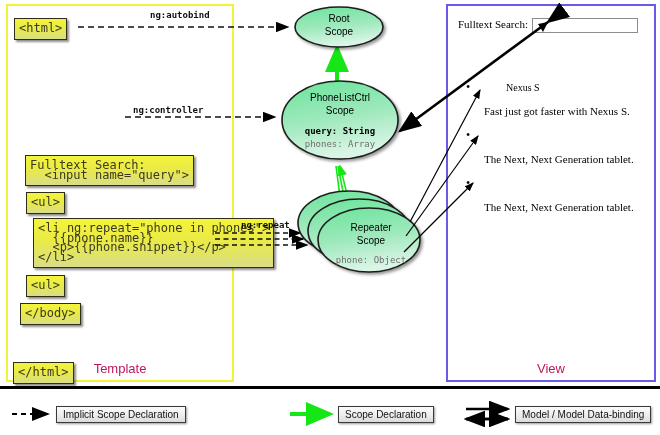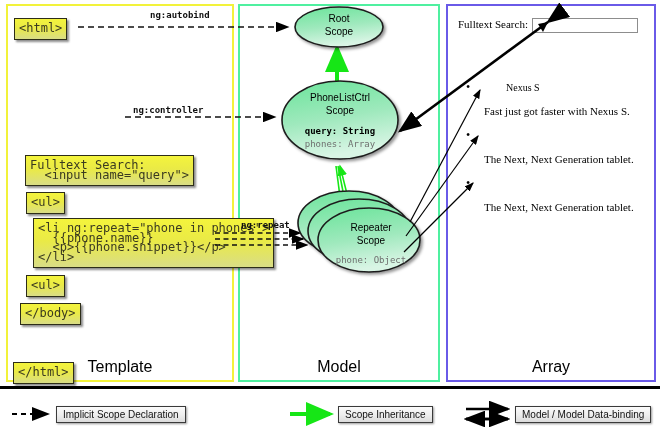--- a/index.html
+++ b/index.html
@@ -6,21 +6,21 @@
   body{width:660px;height:435px;overflow:hidden;
        font-family:"Liberation Sans",sans-serif;}
   #stage{position:relative;width:660px;height:435px;}
 
   
   .panel{position:absolute;background:#fff;border-width:2px;border-style:solid;}
   #panel-template{left:6px;  top:4px;  width:224px; height:374px; border-color:#f2f23a;}
   #panel-model{   left:238px;top:4px;  width:198px; height:374px; border-color:#4ff0a0;}
   #panel-view{    left:446px;top:4px;  width:206px; height:374px; border-color:#6a5ae8;}
   .panel-title{position:absolute;width:100%;text-align:center;bottom:4px;
-               font-size:16px;color:#000000;font-family:"Liberation Sans",sans-serif;}
+               font-size:13px;color:#be185d;font-family:"Liberation Sans",sans-serif;}
 
   
   .code-box{position:absolute;border:1px solid #2d2d18;
             background:linear-gradient(180deg,#f4f43c 0%,#eaea46 45%,#d9dd86 100%);
             box-shadow:2px 2px 2px rgba(0,0,0,.45);
             font-family:"DejaVu Sans Mono","Liberation Mono",monospace;
             font-size:12px;line-height:9.5px;color:#3a3a20;
             padding:5px 4px;white-space:pre;font-weight:normal;}
 
   
@@ -53,25 +53,22 @@
               font-size:10px;color:#111;padding:2px 6px;white-space:nowrap;}
 </style>
 </head>
 <body>
 
 <div id="stage">
 
   <div class="panel" id="panel-template">
     <div class="panel-title">Template</div>
   </div>
-  <div class="panel" id="panel-model">
-    <div class="panel-title">Model</div>
-  </div>
   <div class="panel" id="panel-view">
-    <div class="panel-title">Array</div>
+    <div class="panel-title">View</div>
   </div>
 
   <div class="code-box" style="left:14px;top:18px;">&lt;html&gt;</div>
   <div class="code-box" style="left:25px;top:155px;">Fulltext Search:
   &lt;input name="query"&gt;</div>
   <div class="code-box" style="left:26px;top:192px;">&lt;ul&gt;</div>
   <div class="code-box" style="left:33px;top:218px;">&lt;li ng:repeat="phone in phones"&gt;
   {{phone.name}}
   &lt;p&gt;{{phone.snippet}}&lt;/p&gt;
 &lt;/li&gt;</div>
@@ -165,16 +162,16 @@
 
     <line x1="12" y1="414" x2="48" y2="414" stroke="#000" stroke-width="2" stroke-dasharray="5,4" marker-end="url(#mk-black)"></line>
     <line x1="290" y1="414" x2="330" y2="414" stroke="#16e616" stroke-width="4" marker-end="url(#mk-green)"></line>
     <line x1="466" y1="409" x2="508" y2="409" stroke="#000" stroke-width="2.4" marker-end="url(#mk-black)"></line>
     <line x1="508" y1="419" x2="466" y2="419" stroke="#000" stroke-width="2.4" marker-end="url(#mk-black)"></line>
     <line x1="466" y1="419" x2="508" y2="419" stroke="#000" stroke-width="2.4" marker-end="url(#mk-black)"></line>
   </svg>
 
   <div id="legend-rule"></div>
   <div class="legend-box" style="left:56px;top:406px;">Implicit Scope Declaration</div>
-  <div class="legend-box" style="left:338px;top:406px;">Scope Inheritance</div>
+  <div class="legend-box" style="left:338px;top:406px;">Scope Declaration</div>
   <div class="legend-box" style="left:515px;top:406px;">Model / Model Data-binding</div>
 
 </div>
 
 </body></html>

